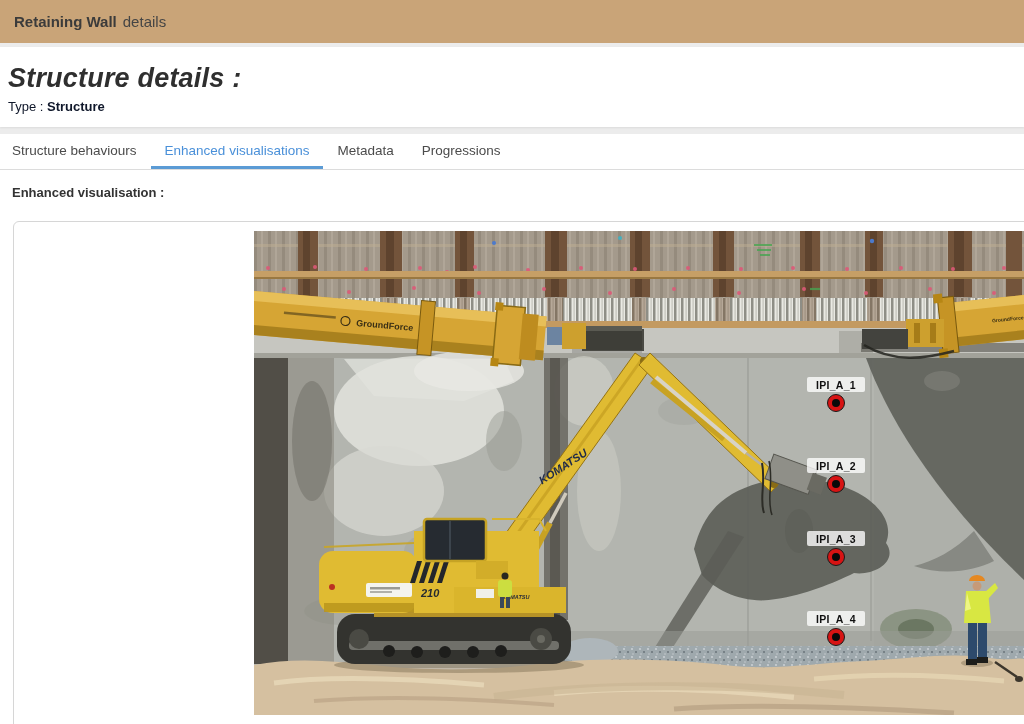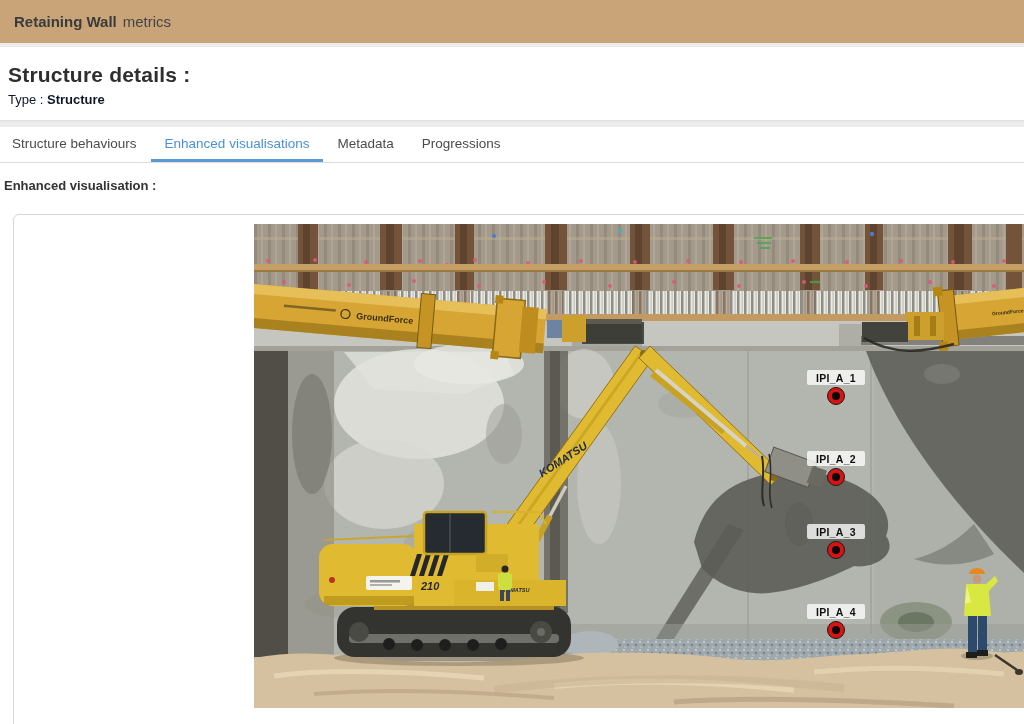--- a/index.html
+++ b/index.html
@@ -4,43 +4,43 @@
 <style>
   * { margin:0; padding:0; box-sizing:border-box; }
   html,body { width:1024px; height:724px; overflow:hidden; background:#ececec;
               font-family:"Liberation Sans", sans-serif; }
   .topbar { height:43px; background:#c9a478; display:flex; align-items:center;
             padding:0 14px; font-size:15px; color:#3b3b3b; }
   .topbar .t-bold { font-weight:700; }
   .topbar .t-rest { font-weight:400; margin-left:6px; color:#454545; }
   .card-details { margin-top:4px; background:#fff; padding:16px 0 13px 8px;
                   box-shadow:0 1px 2px rgba(0,0,0,.07); }
-  .card-details h1 { font-size:21px; font-weight:600; color:#2f2f2f; letter-spacing:.2px; }
+  .card-details h1 { font-size:27px; font-weight:600; color:#2f2f2f; letter-spacing:.2px;font-style:italic; }
   .type-line { font-size:13px; color:#0f172a; margin-top:5px; }
   .type-line .tv { font-weight:700; }
   .card-main { margin-top:7px; background:#fff; height:640px; position:relative; }
   .tabs { display:flex; padding-left:12px; border-bottom:1px solid #dcdcdc; height:36px; }
   .tab { font-size:13.5px; color:#4b4b4b; padding:0 14px; display:flex; align-items:center;
          border-bottom:3px solid transparent; cursor:pointer; }
   .tab:first-child { padding-left:0; }
   .tab.active { color:#4a90d9; border-bottom-color:#5b9bd5; }
-  .section-label { font-size:13px; font-weight:700; color:#333; margin:15px 0 0 4px; }
+  .section-label { font-size:13px; font-weight:700; color:#333; margin:15px 0 0 12px; }
   .panel { position:absolute; left:13px; top:87px; width:1030px; height:560px;
            background:#fff; border:1px solid #d6d6d6; border-radius:6px; }
   .photo { position:absolute; left:240px; top:9px; width:771px; height:484px;
            filter: blur(.3px) saturate(.96); }
   .photo svg { display:block; }
   .mlabel { font-size:10.5px; font-weight:700; letter-spacing:.3px; fill:#101010; }
 </style>
 </head>
 <body>
 
 <div class="topbar">
   <span class="t-bold">Retaining Wall</span>
-  <span class="t-rest">metrics</span>
+  <span class="t-rest">details</span>
 </div>
 
 <div class="card-details">
   <h1>Structure details :</h1>
   <div class="type-line">
     <span>Type :</span>
     <span class="tv">Structure</span>
   </div>
 </div>
 

